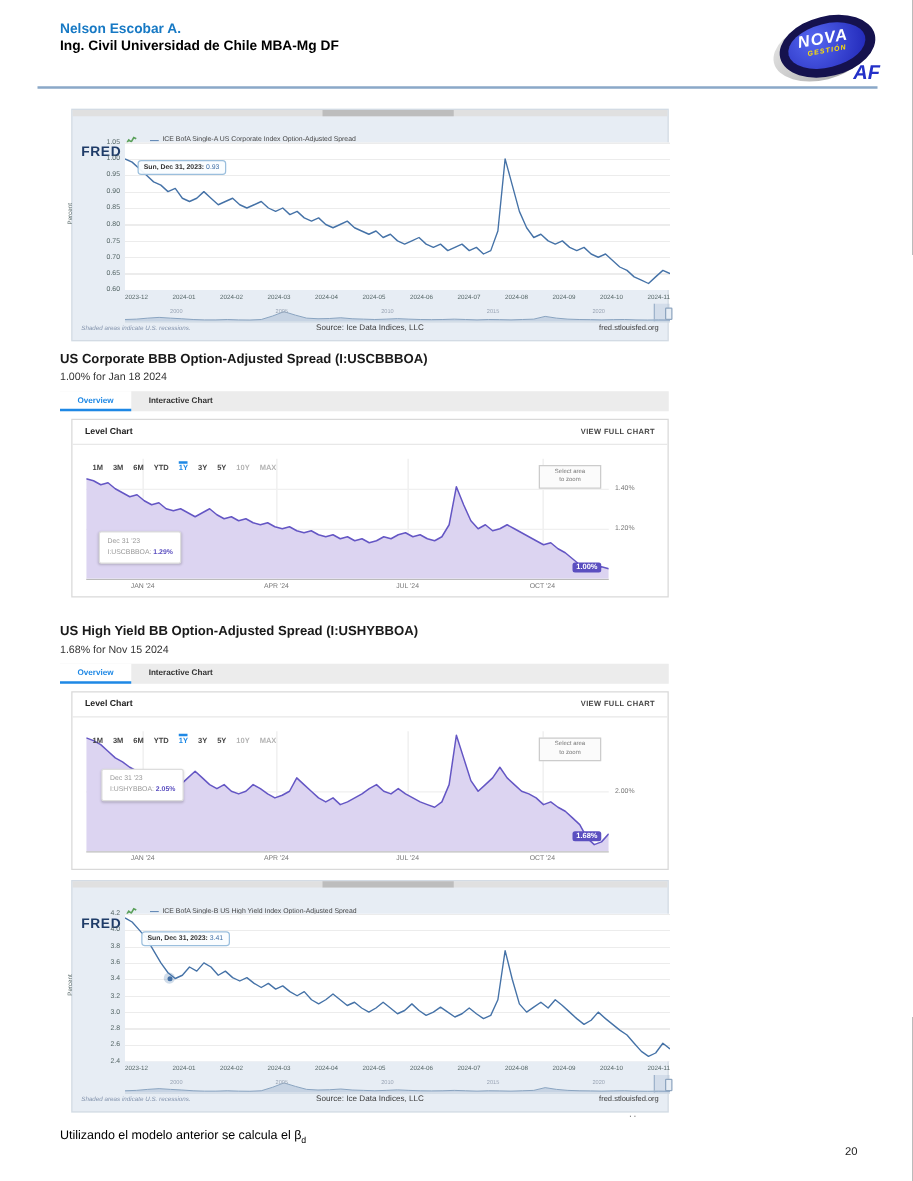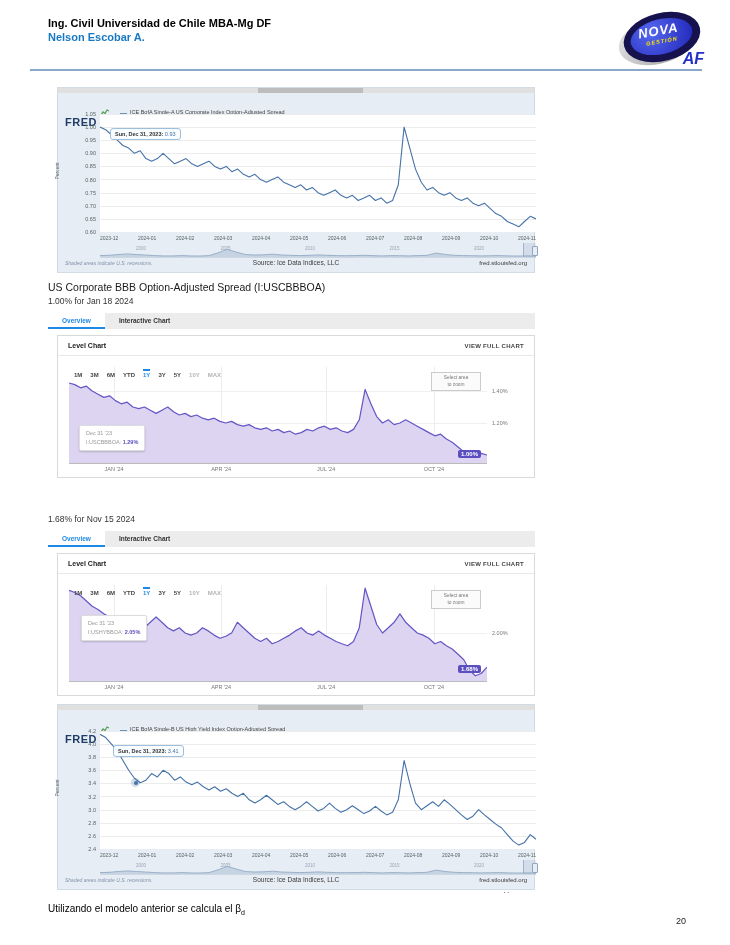--- a/index.html
+++ b/index.html
@@ -49,21 +49,21 @@
   .nav-years{position:absolute;left:0;top:3px;width:436px;box-sizing:border-box;padding:0 52px 0 36px;display:flex;
              justify-content:space-between;font-size:4.5px;color:#9aa5b5;}
   .nav-sel{position:absolute;right:0;top:0;width:12px;height:14px;background:rgba(120,150,190,.18);border-left:1px solid #9fb4cc;}
   .nav-handle{position:absolute;right:-2px;top:3px;width:4px;height:8px;background:#e7edf4;border:1px solid #8fa6c0;border-radius:1px;}
   .fred-footer{position:absolute;left:7px;right:7px;top:171px;display:grid;grid-template-columns:1fr auto 1fr;align-items:center;}
   .fnote{font-size:5px;color:#8494ad;font-style:italic;}
   .fsource{font-size:6.5px;color:#3a3a3a;}
   .fsite{font-size:6px;color:#3a3a3a;text-align:right;}
 
   
-  .ytitle{position:absolute;left:48px;font-weight:normal;font-size:10.5px;color:#1a1a1a;}
+  .ytitle{position:absolute;left:48px;font-weight:bold;font-size:10.5px;color:#1a1a1a;}
   .ysub{position:absolute;left:48px;font-size:8.5px;color:#333;}
   .tabbar{position:absolute;left:48px;width:487px;height:16px;background:#ececec;display:flex;}
   .tab{height:16px;line-height:15px;font-size:6.5px;font-weight:bold;padding:0 14px;color:#333;box-sizing:border-box;}
   .tab.active{background:#fff;color:#1e88e5;border-bottom:2px solid #1e88e5;}
   .ypanel{position:absolute;left:57px;width:478px;height:143px;background:#fff;border:1px solid #d9d9d9;box-sizing:border-box;}
   .phead{position:absolute;left:0;top:0;width:100%;height:20px;border-bottom:1px solid #e8e8e8;box-sizing:border-box;}
   .ptitle{position:absolute;left:10px;top:6px;font-weight:bold;font-size:7px;color:#222;}
   .viewfull{position:absolute;right:10px;top:7px;font-weight:bold;font-size:6px;color:#444;letter-spacing:.3px;}
   .yplot{position:absolute;left:11px;top:31px;width:418px;height:96px;border-bottom:1px solid #bbb;}
   .yplot svg{position:absolute;left:0;top:0;width:100%;height:100%;}
@@ -87,22 +87,22 @@
   .bottom-text{position:absolute;left:48px;top:903px;font-size:10px;color:#000;}
   .bottom-text sub{font-size:7px;}
   .pagenum{position:absolute;right:44px;top:916px;font-size:9px;color:#222;}
 </style>
 </head>
 <body>
 
 <div class="page">
 
   <div class="abs" style="left:48px;top:16px;">
+    <div class="hdr-line hdr-blue">Nelson Escobar A.</div>
     <div class="hdr-line">Ing. Civil Universidad de Chile MBA-Mg DF</div>
-    <div class="hdr-line hdr-blue">Nelson Escobar A.</div>
   </div>
   <div class="logo">
     <div class="el silver"></div>
     <div class="el navy"></div>
     <div class="el blue"></div>
     <div class="nova">NOVA</div>
     <div class="gestion">GESTIÓN</div>
     <div class="af">AF</div>
   </div>
   <div class="rule"></div>
@@ -229,20 +229,21 @@
           <span style="left: 36.4%;">APR '24</span>
           <span style="left: 61.5%;">JUL '24</span>
           <span style="left: 87.3%;">OCT '24</span>
         </div>
     </div>
     <span class="rtick" style="top:52px;">1.40%</span>
     <span class="rtick" style="top:84px;">1.20%</span>
     <span class="badge" style="top:114px;">1.00%</span>
   </div>
 
+  <div class="ytitle" style="top:499px;">US High Yield BB Option-Adjusted Spread (I:USHYBBOA)</div>
   <div class="ysub" style="top:514px;">1.68% for Nov 15 2024</div>
   <div class="tabbar" style="top:531px;">
     <div class="tab active">Overview</div>
     <div class="tab">Interactive Chart</div>
   </div>
   <div class="ypanel" style="top:553px;">
     <div class="phead">
       <span class="ptitle">Level Chart</span>
       <span class="viewfull">VIEW FULL CHART</span>
     </div>

